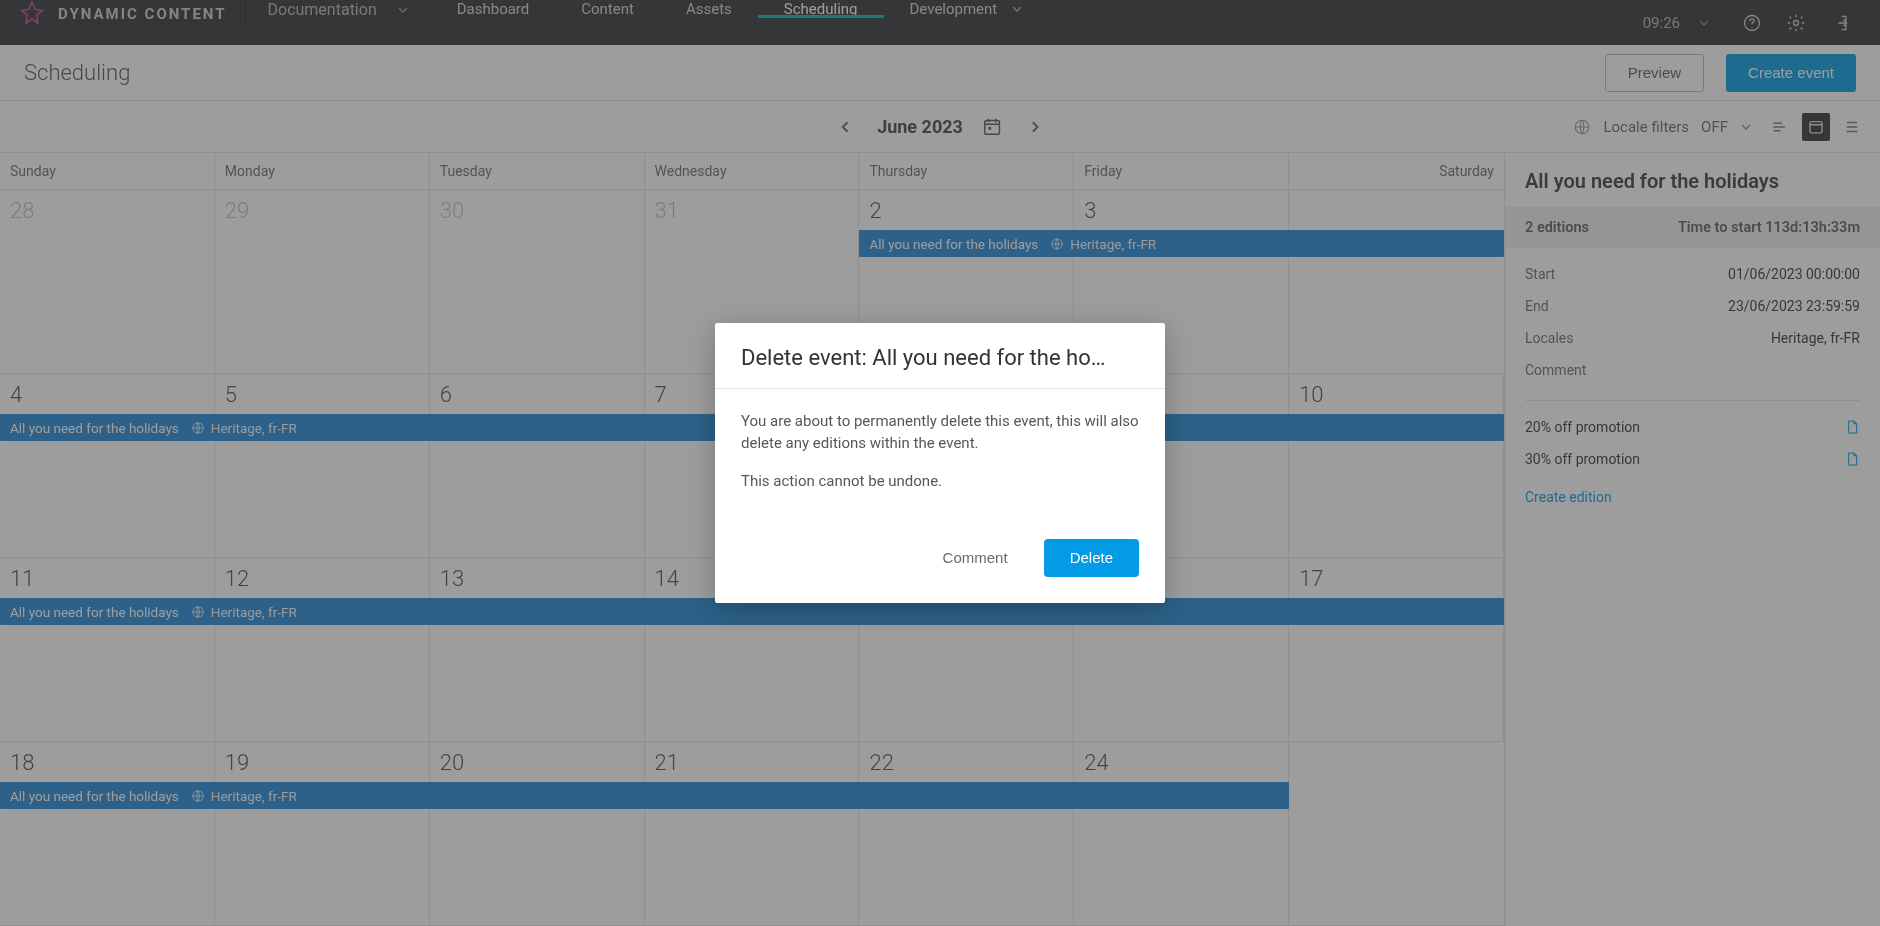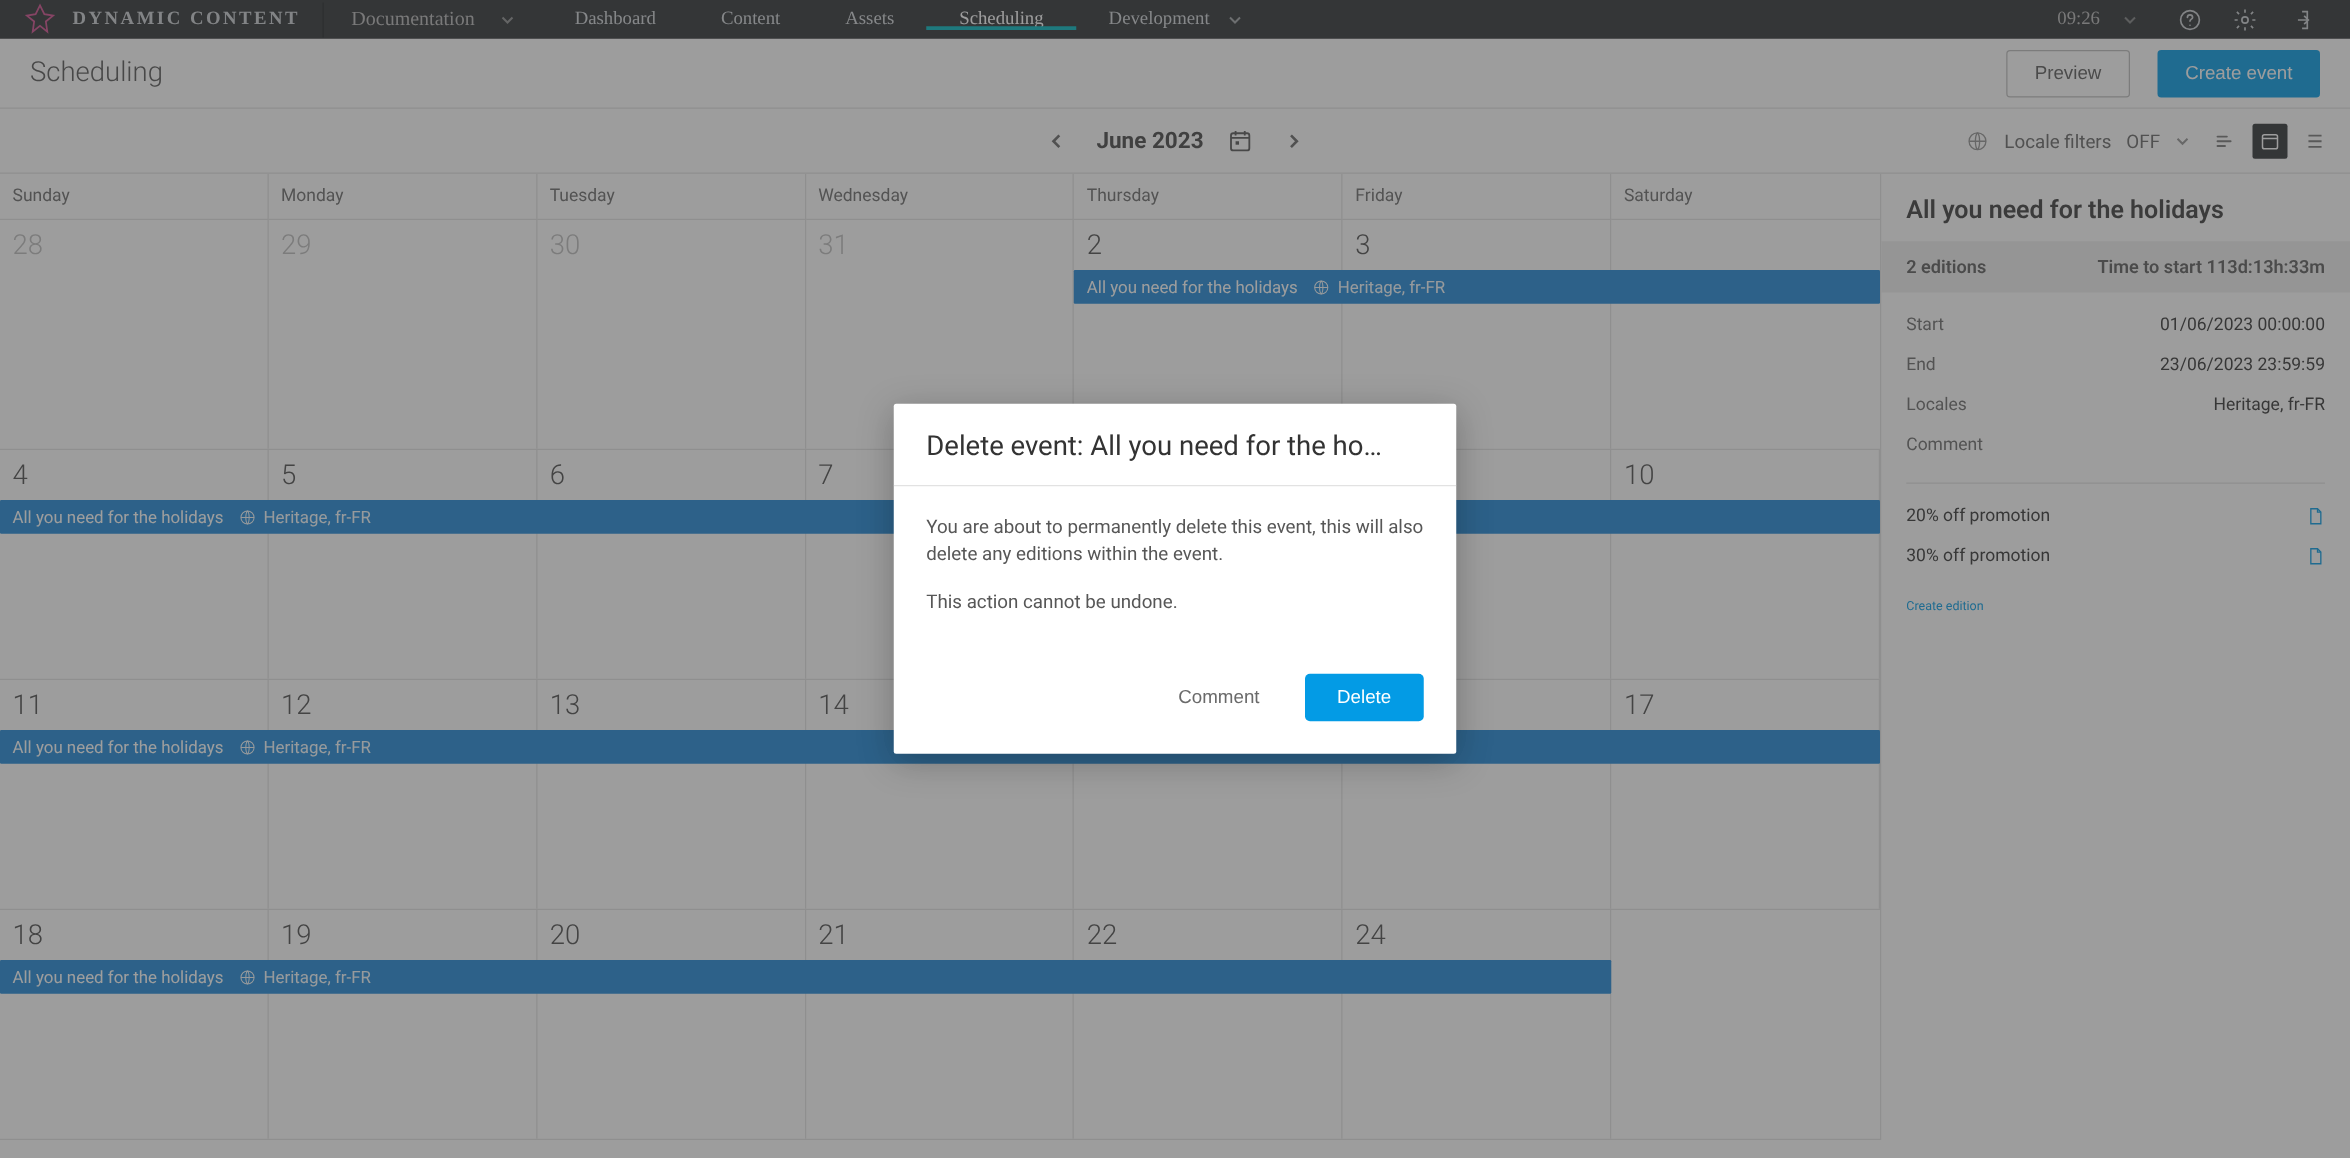--- a/index.html
+++ b/index.html
@@ -14,21 +14,21 @@
     --text-light-muted:#b6b6b6;
     --event-blue:#1e87d6;
     --link-blue:#039be5;
     --accent-teal:#00b6bf;
     --overlay:rgba(60,60,60,.5);
     --shadow:0 6px 28px rgba(0,0,0,.25);
   }
   *{box-sizing:border-box;}
   html,body{margin:0;padding:0;width:1880px;height:926px;font-family:Roboto,Helvetica,Arial,sans-serif;color:var(--text-main);overflow:hidden;background:#fff;}
   
-  .topbar{display:flex;align-items:center;height:31px;background:var(--bg-dark);color:var(--text-light);font-family:Liberation Serif, serif;}
+  .topbar{display:flex;align-items:flex-start;height:45px;background:var(--bg-dark);color:var(--text-light);}
   .brand{display:flex;align-items:center;padding:0 18px;gap:12px;border-right:1px solid #1e2225;}
   .brand svg{width:28px;height:28px;}
   .brand-name{font-size:15px;letter-spacing:2px;font-weight:700;color:#c9cdd0;}
   .doc-sel{display:flex;align-items:center;gap:20px;padding:0 22px;color:var(--text-light-muted);cursor:pointer;}
   .doc-sel svg{opacity:.7;}
   .nav{display:flex;}
   .nav-item{display:flex;align-items:center;padding:0 26px;color:#cfd3d6;font-size:15px;position:relative;cursor:pointer;}
   .nav-item.selected{color:#fff;}
   .nav-item.selected::after{content:"";position:absolute;left:0;right:0;bottom:0;height:3px;background:var(--accent-teal);}
   .nav-item .caret{margin-left:14px;opacity:.7;}
@@ -53,21 +53,21 @@
   .locale-filter{margin-left:auto;display:flex;align-items:center;gap:12px;color:#666;font-size:15px;padding-right:14px;}
   .locale-filter svg{opacity:.7;}
   .view-switch{display:flex;gap:8px;padding-right:14px;}
   .vbtn{width:28px;height:28px;border-radius:2px;display:flex;align-items:center;justify-content:center;color:#777;cursor:pointer;}
   .vbtn.active{background:var(--bg-dark);color:#fff;}
   
   .work{display:flex;height:calc(100% - 45px - 56px - 52px);}
   .calendar{flex:1;display:flex;flex-direction:column;min-width:0;border-right:1px solid var(--border);}
   .weekrow{display:grid;grid-template-columns:repeat(7,1fr);}
   .day-head{padding:10px 10px;font-size:14px;color:#6a6a6a;border-bottom:1px solid var(--border);border-right:1px solid var(--border);}
-  .day-head:last-child{border-right:none;}
+  .day-head:last-child{border-right:none;text-align:right;}
   .grid{flex:1;display:grid;grid-template-rows:repeat(4,1fr);overflow-y:auto;}
   .week{display:grid;grid-template-columns:repeat(7,1fr);border-bottom:1px solid var(--border);position:relative;}
   .cell{border-right:1px solid var(--border);padding:8px 10px;min-width:0;position:relative;}
   .cell:last-child{border-right:none;}
   .daynum{font-size:22px;font-weight:300;color:#4c4c4c;}
   .daynum.other{color:#bdbdbd;}
   .event-bar{position:absolute;left:0;height:27px;background:var(--event-blue);color:#fff;display:flex;align-items:center;gap:12px;font-size:13.5px;padding:0 10px;white-space:nowrap;overflow:hidden;top:40px;border-radius:1px;}
   .event-bar .locale{display:flex;align-items:center;gap:6px;opacity:.95;}
   .event-bar .locale svg{width:14px;height:14px;}
   
@@ -76,21 +76,21 @@
   .side-title{font-size:20px;font-weight:600;color:#3b3b3b;}
   .side-sub{display:flex;justify-content:space-between;background:#efefef;padding:12px 20px;font-weight:600;color:#5a5a5a;font-size:14.5px;}
   .side-rows{padding:10px 20px 0;}
   .srow{display:flex;justify-content:space-between;padding:8px 0;font-size:14px;color:#555;}
   .srow .label{color:#6b6b6b;}
   .srow .value{color:#333;}
   .divider{height:1px;background:var(--border);margin:14px 0 10px;}
   .ed-row{display:flex;justify-content:space-between;align-items:center;padding:8px 20px;font-size:14px;}
   .ed-row svg{width:16px;height:16px;color:var(--link-blue);}
   .create-ed{padding:12px 20px;}
-  .create-ed a{color:var(--link-blue);font-size:10px;text-decoration:none;}
+  .create-ed a{color:var(--link-blue);font-size:14px;text-decoration:none;}
   
   .overlay{position:fixed;inset:0;background:var(--overlay);display:flex;align-items:center;justify-content:center;}
   .dialog{width:450px;background:#fff;border-radius:2px;box-shadow:var(--shadow);overflow:hidden;}
   .dlg-head{padding:22px 26px 18px;font-size:22px;color:#333;white-space:nowrap;overflow:hidden;text-overflow:ellipsis;border-bottom:1px solid var(--border);}
   .dlg-body{padding:22px 26px 8px;color:#575757;font-size:15px;line-height:1.45;}
   .dlg-body p{margin:0 0 16px;}
   .dlg-foot{display:flex;justify-content:flex-end;gap:10px;padding:22px 26px 26px;}
   .dlg-foot .btn{height:38px;padding:0 26px;border-radius:4px;}
   .dlg-foot .btn.cancel{color:#6a6a6a;}
   

